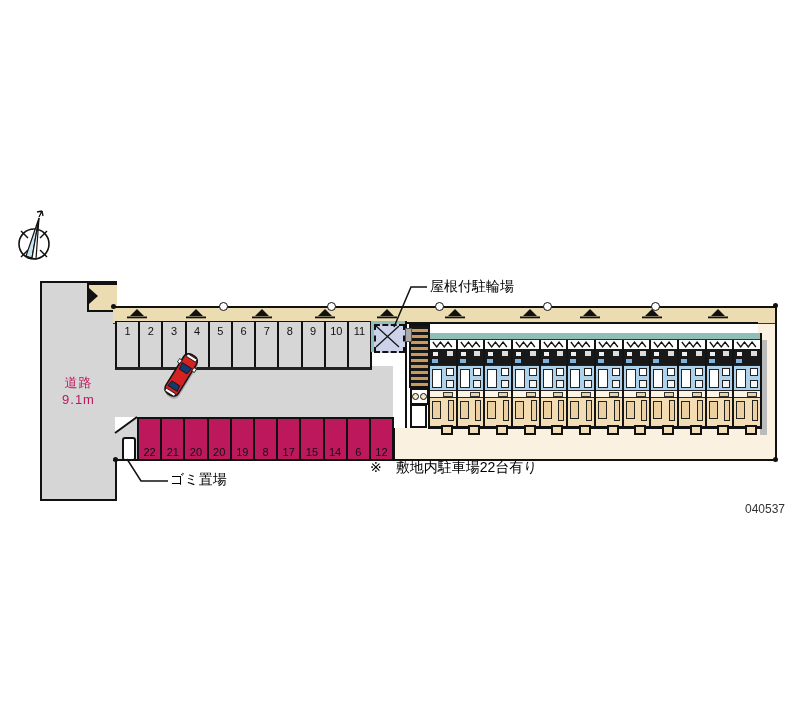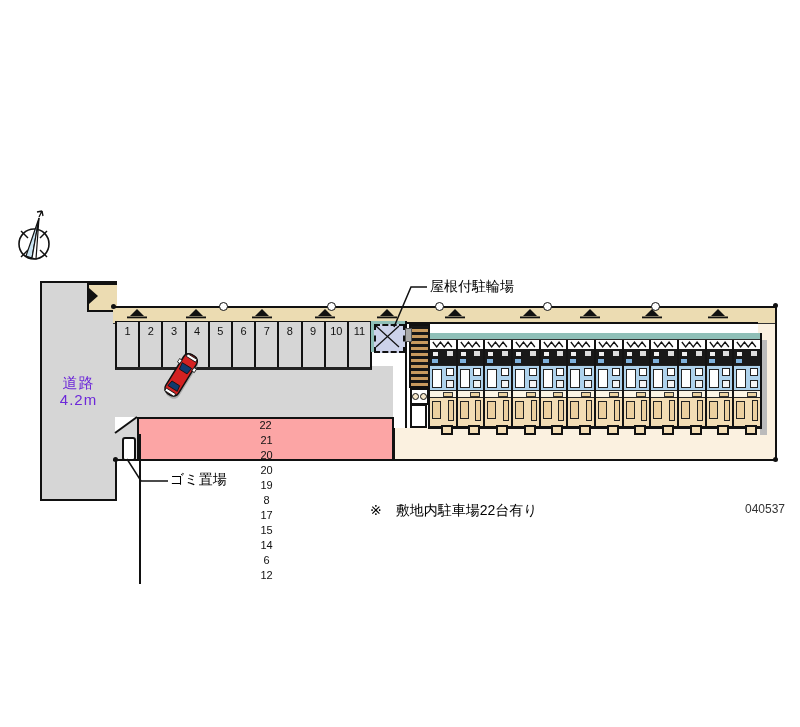--- a/index.html
+++ b/index.html
@@ -3,21 +3,21 @@
 <meta charset="utf-8">
 <style>
   html,body{margin:0;padding:0;background:#fff;}
   #canvas{position:relative;width:800px;height:727px;background:#ffffff;overflow:hidden;
           font-family:"Liberation Sans","DejaVu Sans",sans-serif;color:#111;}
   .abs{position:absolute;}
 
   
   #road{left:40px;top:281px;width:73px;height:216px;background:#d6d6d6;
         border:2px solid #111;display:flex;flex-direction:column;align-items:center;justify-content:center;}
-  #road .rd{font-size:15px;line-height:17px;color:#6d28d9;letter-spacing:1px;}
+  #road .rd{font-size:13px;line-height:17px;color:#be185d;letter-spacing:1px;}
 
   
   #corner-block{left:87px;top:283px;width:28px;height:25px;background:#ecdcb2;
                 border-top:2px solid #111;border-left:2px solid #111;border-bottom:2px solid #111;}
 
   
   #top-strip{left:113px;top:306px;width:664px;height:15px;background:#ecdcb2;
              border-top:2px solid #111;border-bottom:1.5px solid #333;}
   .tree{position:absolute;top:308px;width:22px;height:12px;}
   .bmark{position:absolute;top:302px;width:7px;height:7px;background:#fff;border:1.5px solid #111;border-radius:50%;}
@@ -33,21 +33,21 @@
   #gray2{left:368px;top:366px;width:25px;height:94px;}
 
   
   #cream1{left:393px;top:428px;width:382px;height:32px;background:#fbf1e0;border-left:2px solid #111;}
   #cream2{left:758px;top:321px;width:17px;height:139px;background:#fbf1e0;}
 
   
   #row-top{left:115px;top:321px;width:253px;height:45px;display:flex;
            border-top:1.5px solid #111;border-bottom:3px solid #222;border-left:2px solid #111;border-right:2px solid #111;background:#d6d6d6;}
   #row-bottom{left:137px;top:417px;width:253px;height:42px;display:flex;
-           border-top:2px solid #111;border-left:2px solid #111;border-right:2px solid #111;background:#fca5a5;flex-direction:column;}
+           border-top:2px solid #111;border-left:2px solid #111;border-right:2px solid #111;background:#be185d;}
   .stall{flex:1;border-left:2px solid #111;display:flex;justify-content:center;font-size:11px;}
   .stall:first-child{border-left:none;}
   #row-top .stall{align-items:flex-start;padding-top:3px;}
   #row-bottom .stall{align-items:flex-end;padding-bottom:3px;}
 
   
   #garbage-box{left:122px;top:437px;width:10px;height:20px;background:#fff;border:2px solid #111;border-radius:3px;z-index:25;}
 
   
   #bike-teal{left:371px;top:321px;width:35px;height:31px;background:#8fbfb7;}
@@ -83,21 +83,21 @@
   .u-tan{flex:1;background:#f3ddb5;position:relative;border-top:1px solid #222;}
   .u-tan .t1{position:absolute;left:2px;top:3px;width:7px;height:16px;background:#ecd0a0;border:1px solid #222;}
   .u-tan .t2{position:absolute;right:2px;top:2px;width:4px;height:19px;background:#ecd0a0;border:1px solid #222;}
   .u-door{position:absolute;bottom:-9px;right:3px;width:8px;height:6px;background:#f3ddb5;border:2px solid #111;}
   #bld-shadow{left:760px;top:340px;width:7px;height:95px;background:#bbb;}
 
   
   .lbl{font-size:14px;color:#000;white-space:nowrap;z-index:40;}
   #lbl-bike{left:430px;top:278px;}
   #lbl-garbage{left:170px;top:471px;}
-  #lbl-note{left:370px;top:502px;}
+  #lbl-note{left:370px;top:459px;}
   #lbl-plan{left:745px;top:502px;font-size:12px;color:#333;z-index:40;}
 
   #overlay{left:0;top:0;width:800px;height:727px;pointer-events:none;z-index:35;}
   #car{left:170px;top:351px;width:22px;height:50px;transform:rotate(32deg);z-index:24;}
   #compass{left:8px;top:210px;width:52px;height:58px;}
 </style>
 </head>
 <body>
 
 <div id="canvas">
@@ -108,21 +108,21 @@
     <line x1="39" y1="21" x2="32" y2="28" stroke="#111" stroke-width="1.4"></line>
     <line x1="13" y1="47" x2="20" y2="40" stroke="#111" stroke-width="1.4"></line>
     <line x1="39" y1="47" x2="32" y2="40" stroke="#111" stroke-width="1.4"></line>
     <polygon points="31,8 18,46 24,48" fill="#c9e4f2" stroke="#111" stroke-width="1.2"></polygon>
     <polygon points="31,8 24,48 28,49" fill="#ffffff" stroke="#111" stroke-width="1.2"></polygon>
     <path d="M31 7 L34 1 M34 1 L29 2 M34 1 L35 6" stroke="#111" stroke-width="1.3" fill="none"></path>
   </svg>
 
   <div id="road" class="abs">
     <div class="rd">道路</div>
-    <div class="rd">4.2m</div>
+    <div class="rd">9.1m</div>
   </div>
   <div id="corner-block" class="abs"></div>
 
   <div id="gray1" class="abs gray"></div>
   <div id="gray2" class="abs gray"></div>
   <div id="cream1" class="abs"></div>
   <div id="cream2" class="abs"></div>
 
   <div id="top-strip" class="abs"></div>
   <div id="trees">

